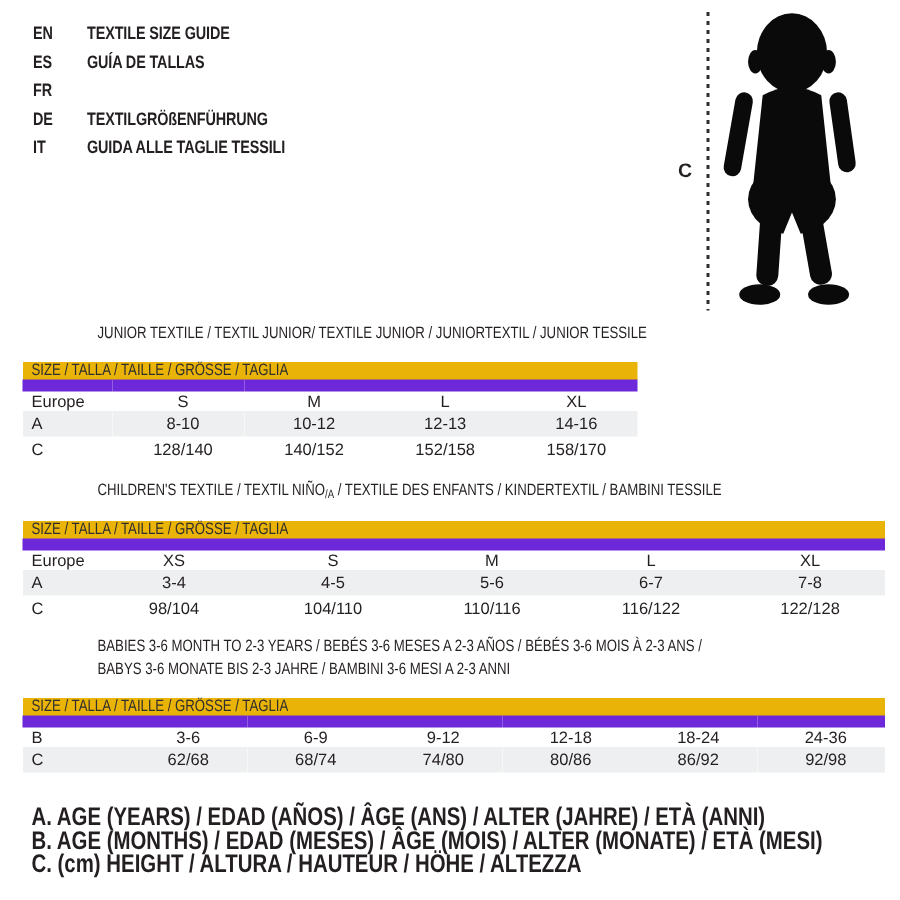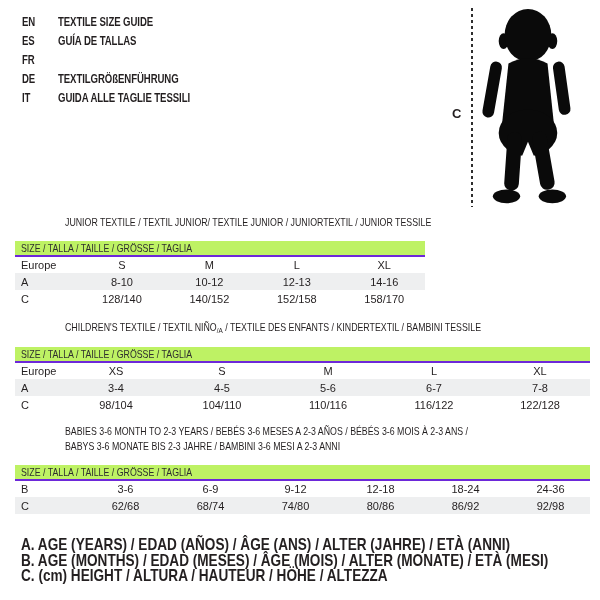--- a/index.html
+++ b/index.html
@@ -35,22 +35,22 @@
   .subscript { font-size:8px; vertical-align:-2px; }
 
   
   .size-table { position:absolute; left:15px; border-collapse:collapse; table-layout:fixed; font-size:11px; }
   .t1 { top:241px; width:410px; }
   .t2 { top:347px; width:575px; }
   .t3 { top:465px; width:575px; }
   .size-table td { height:17px; padding:0 0 0 6px; text-align:center; overflow:hidden; white-space:nowrap; }
   .size-table td.lbl { text-align:left; }
   .size-table tr.hdr td {
-    background:#bef264; color:#2e2e2e; text-align:left; height:15px;
-    border-bottom:2px solid #6d28d9;
+    background:#eab308; color:#2e2e2e; text-align:left; height:15px;
+    border-bottom:8px solid #6d28d9;
   }
   .size-table tr.shaded td { background:#eeeff0; }
   .c-label1 { width:60px; } .c-data1 { width:87px; }
   .c-label2 { width:45px; } .c-data2 { width:106px; }
   .c-label3 { width:65px; } .c-data3 { width:85px; }
 
   
   .legend { position:absolute; left:21px; top:535px; font-weight:bold; font-size:17px; }
   .legend-line { height:15.5px; }
 </style>

